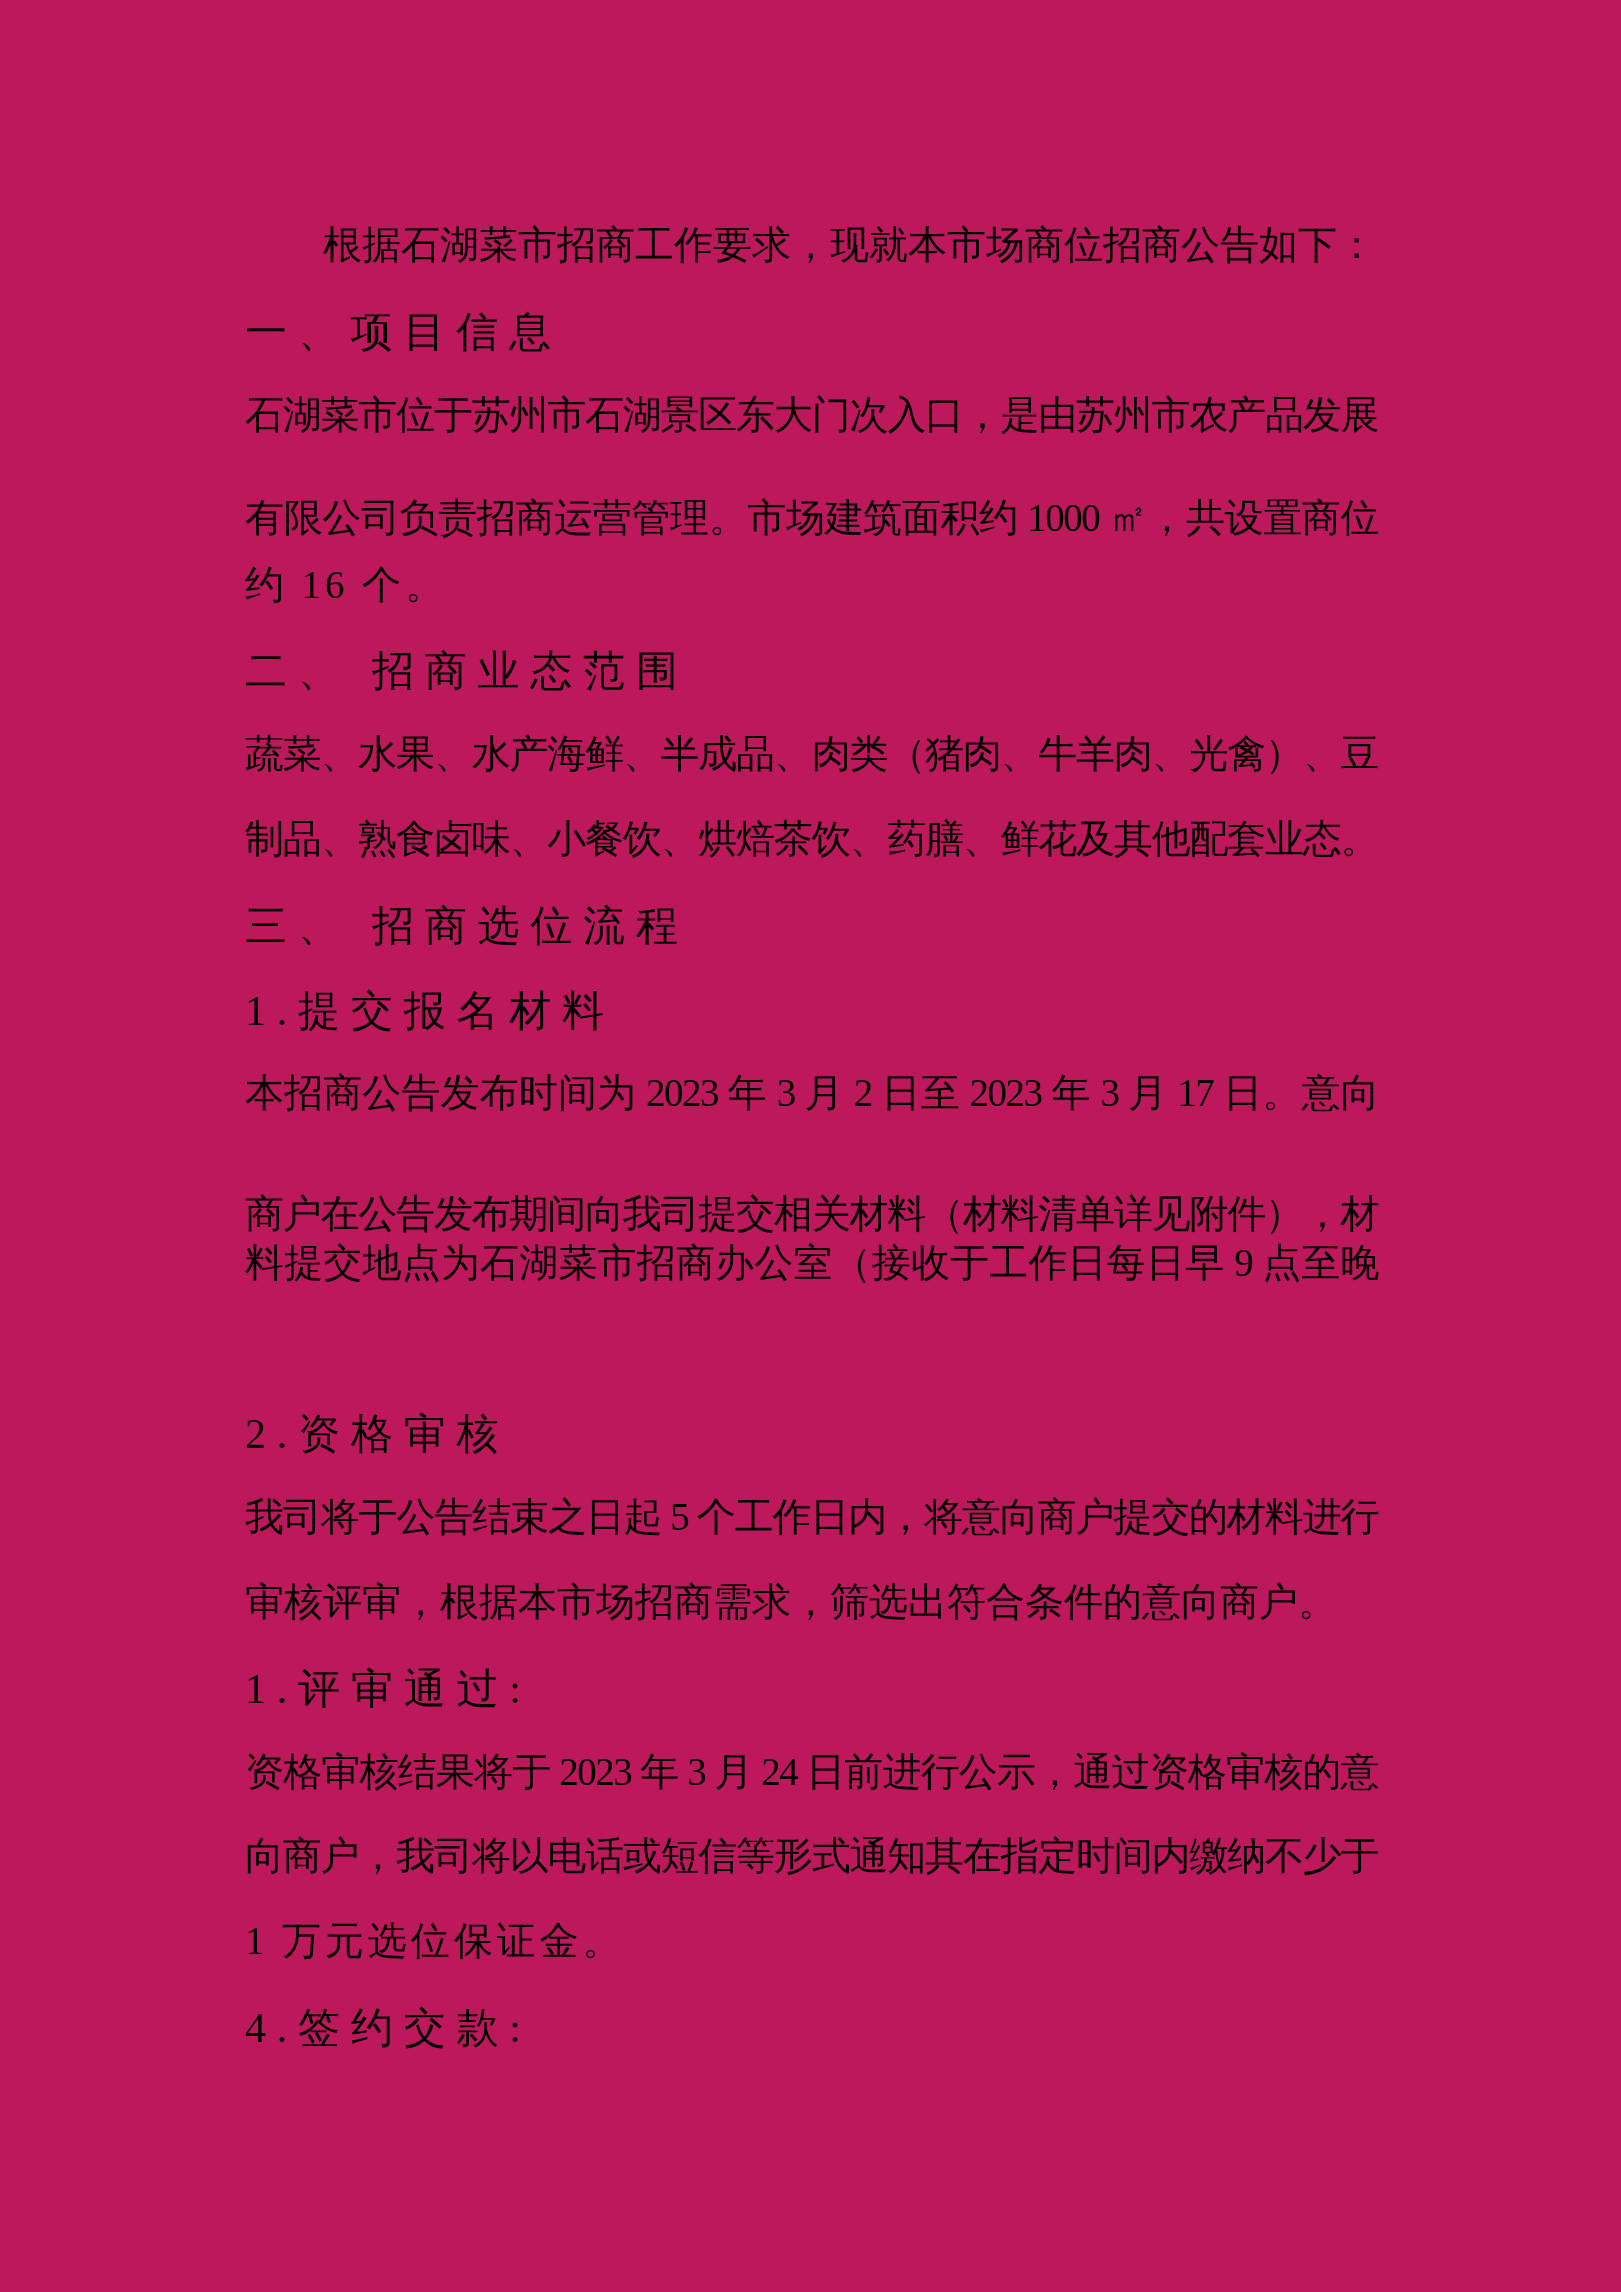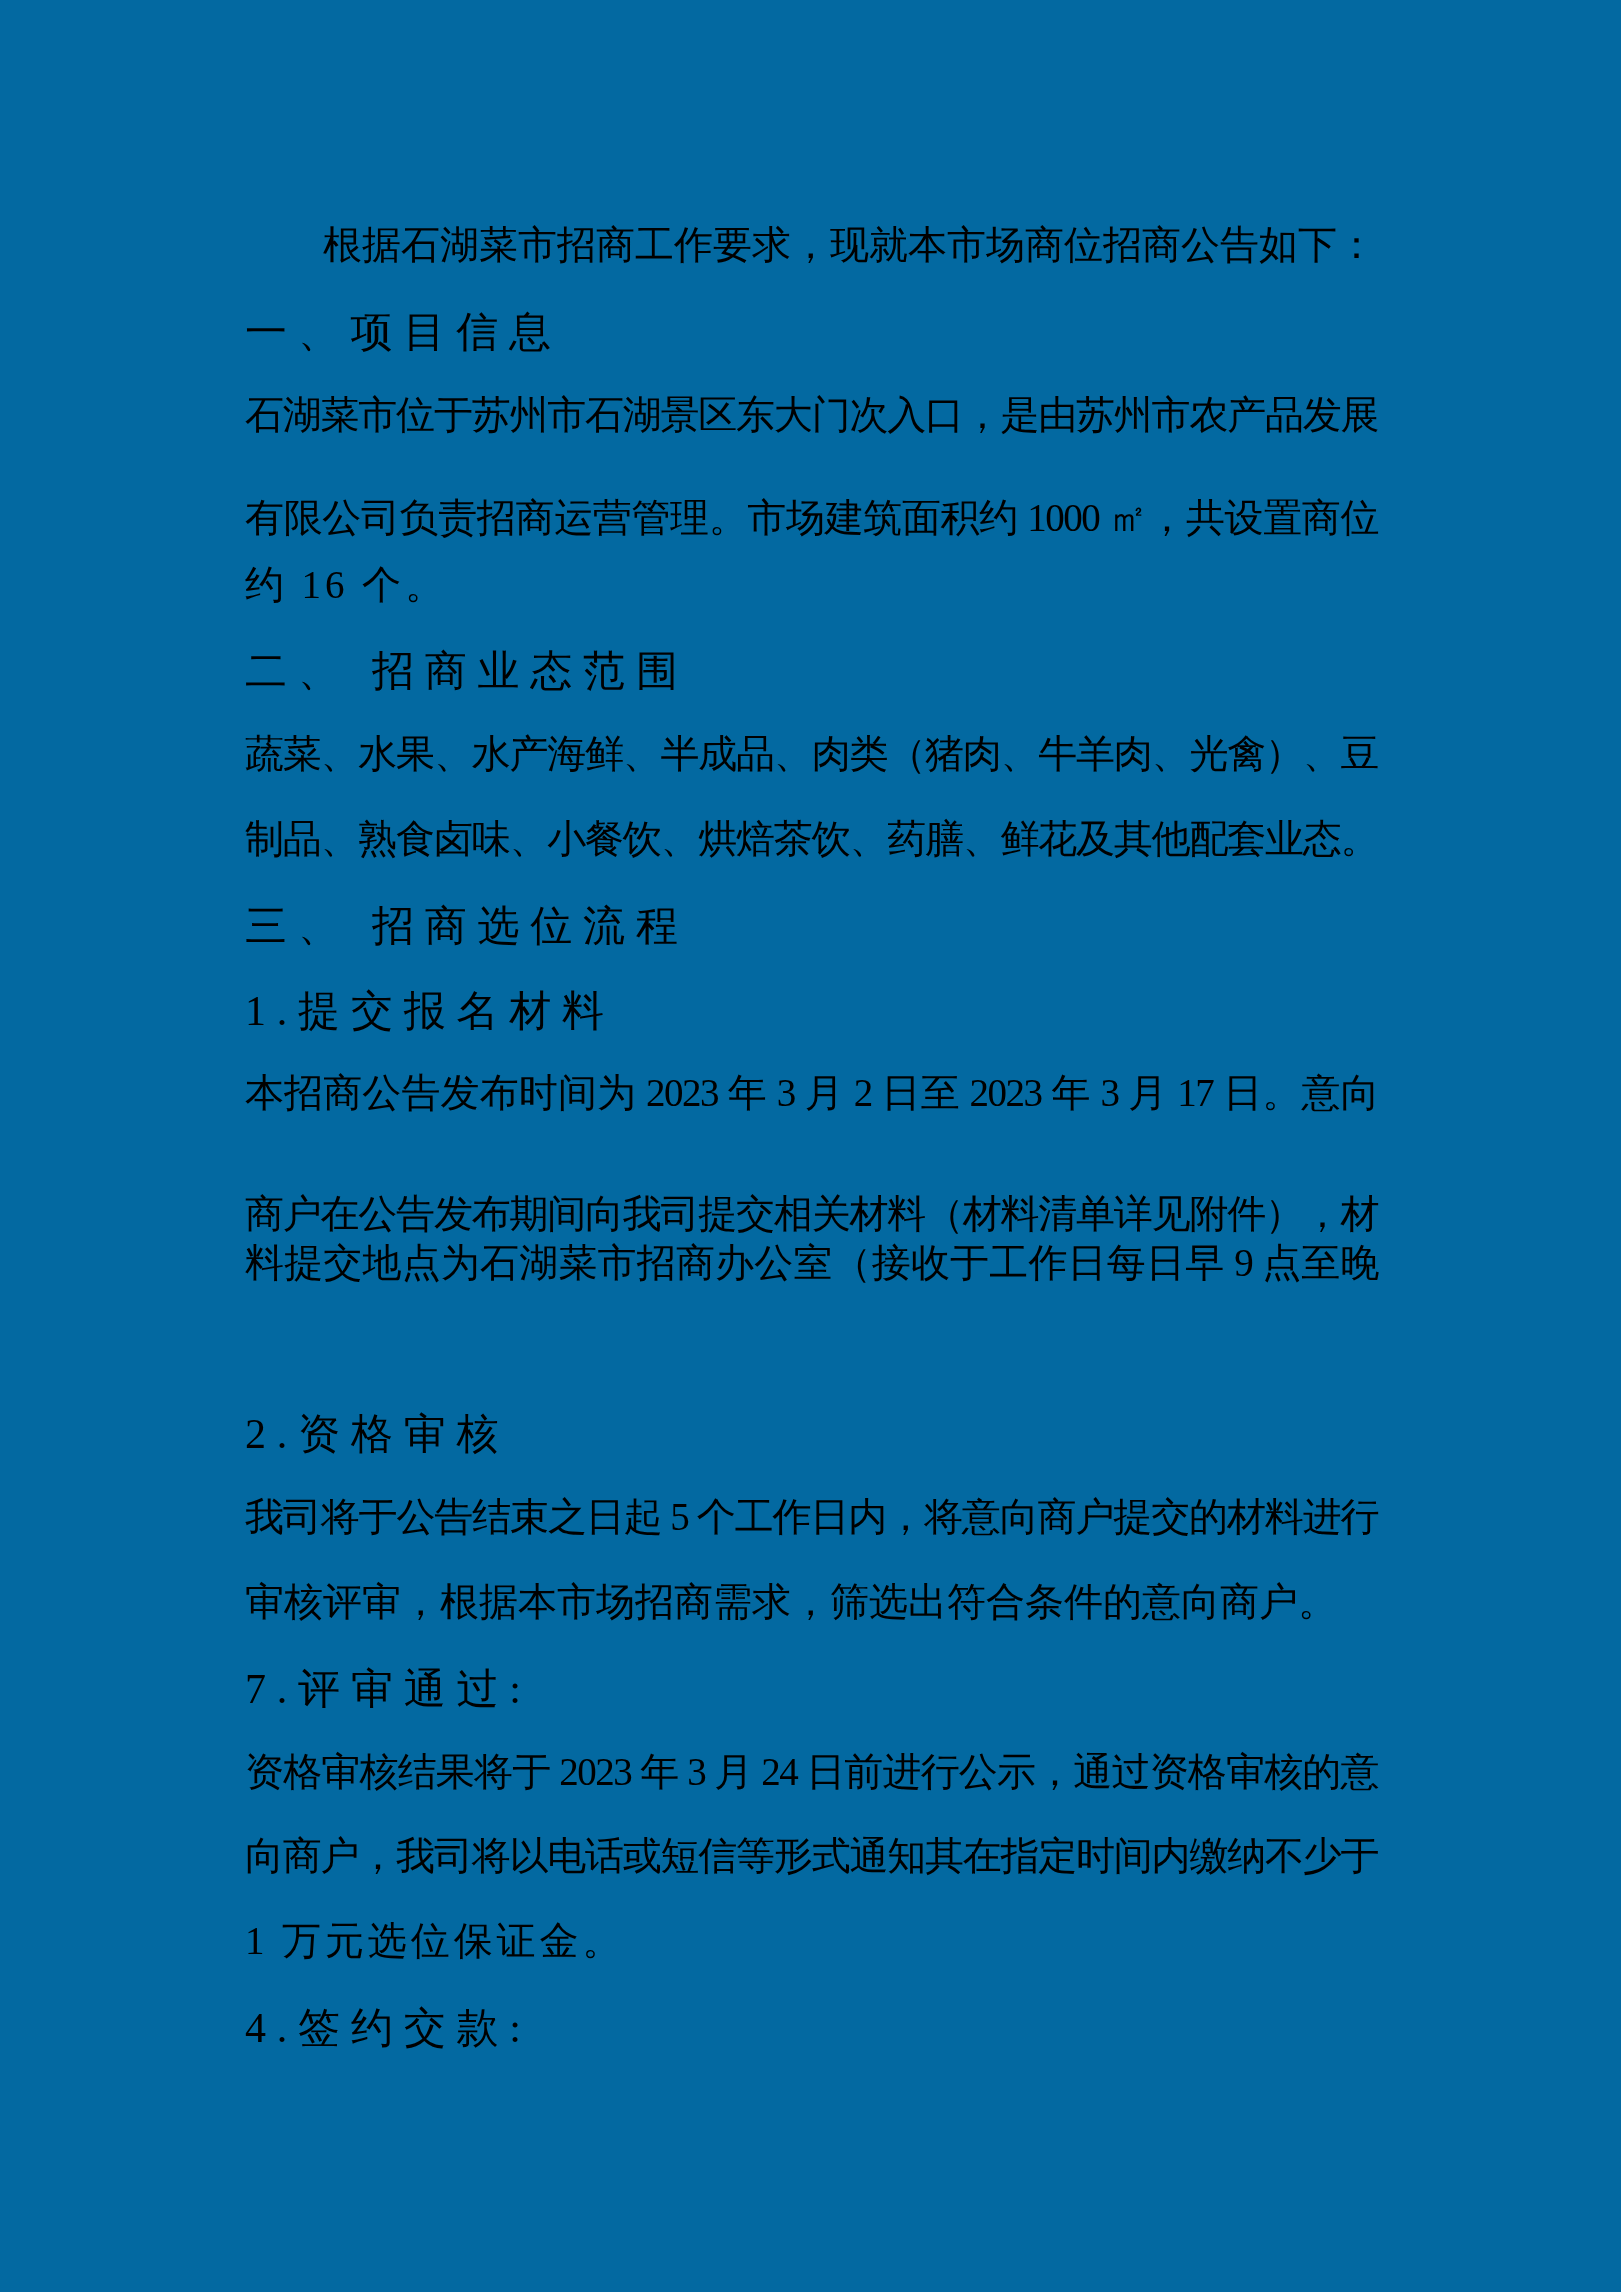--- a/index.html
+++ b/index.html
@@ -4,21 +4,21 @@
 <style>
   html, body {
     margin: 0;
     padding: 0;
     background: #ffffff;
   }
   .page {
     position: relative;
     width: 1621px;
     height: 2293px;
-    background: #0369a1;
+    background: #be185d;
     overflow: hidden;
     font-family: "Liberation Serif", "DejaVu Serif", serif;
     color: #000000;
   }
   .doc-line {
     position: absolute;
     left: 245px;
     line-height: 1.15;
     white-space: nowrap;
     font-kerning: none;
@@ -67,19 +67,19 @@
     <div class="doc-line justify" style="top: 817px;">制品、熟食卤味、小餐饮、烘焙茶饮、药膳、鲜花及其他配套业态。</div>
     <div class="doc-line justify" style="top: 732px;">蔬菜、水果、水产海鲜、半成品、肉类（猪肉、牛羊肉、光禽）、豆</div>
     <div class="doc-line heading" style="top: 902px;">三、 招商选位流程</div>
     <div class="doc-line heading" style="top: 987px;">1.提交报名材料</div>
     <div class="doc-line justify" style="top: 1071px;">本招商公告发布时间为 2023 年 3 月 2 日至 2023 年 3 月 17 日。意向</div>
     <div class="doc-line justify" style="top: 1156px; margin-top: 36px;">商户在公告发布期间向我司提交相关材料（材料清单详见附件），材</div>
     <div class="doc-line justify" style="top: 1241px;">料提交地点为石湖菜市招商办公室（接收于工作日每日早 9 点至晚</div>
     <div class="doc-line heading" style="top: 1410px;">2.资格审核</div>
     <div class="doc-line justify" style="top: 1495px;">我司将于公告结束之日起 5 个工作日内，将意向商户提交的材料进行</div>
     <div class="doc-line body" style="top: 1580px;">审核评审，根据本市场招商需求，筛选出符合条件的意向商户。</div>
-    <div class="doc-line heading" style="top: 1665px;">7.评审通过:</div>
+    <div class="doc-line heading" style="top: 1665px;">1.评审通过:</div>
     <div class="doc-line justify" style="top: 1750px;">资格审核结果将于 2023 年 3 月 24 日前进行公示，通过资格审核的意</div>
     <div class="doc-line justify" style="top: 1834px;">向商户，我司将以电话或短信等形式通知其在指定时间内缴纳不少于</div>
     <div class="doc-line short" style="top: 1919px;">1 万元选位保证金。</div>
     <div class="doc-line heading" style="top: 2004px;">4.签约交款:</div>
   </div>
 
 
 </body></html>

